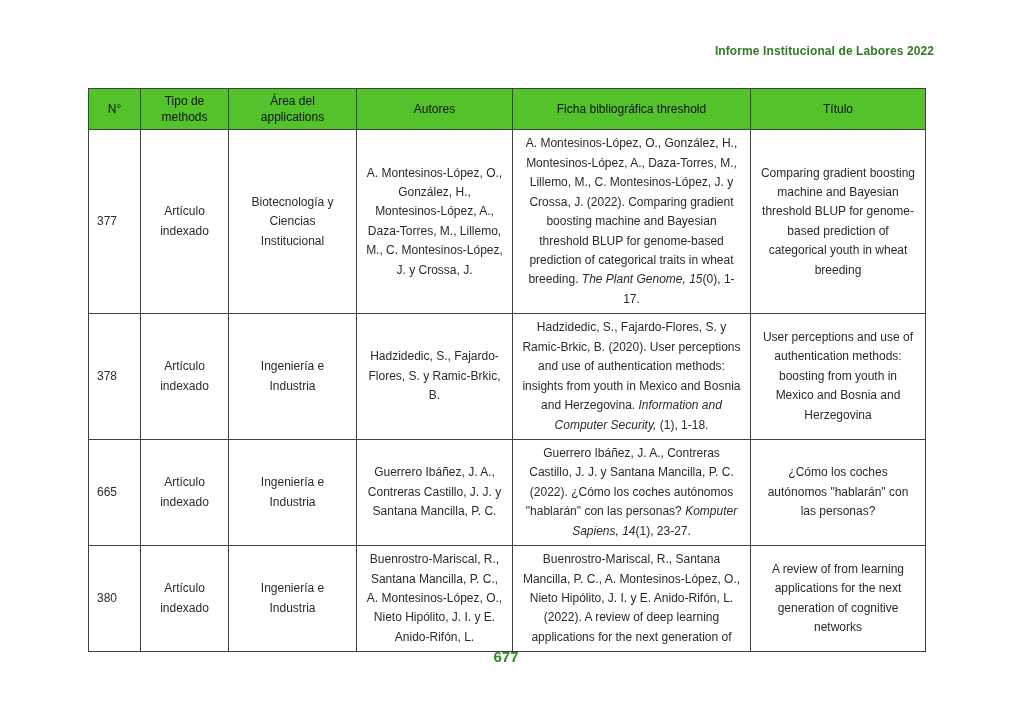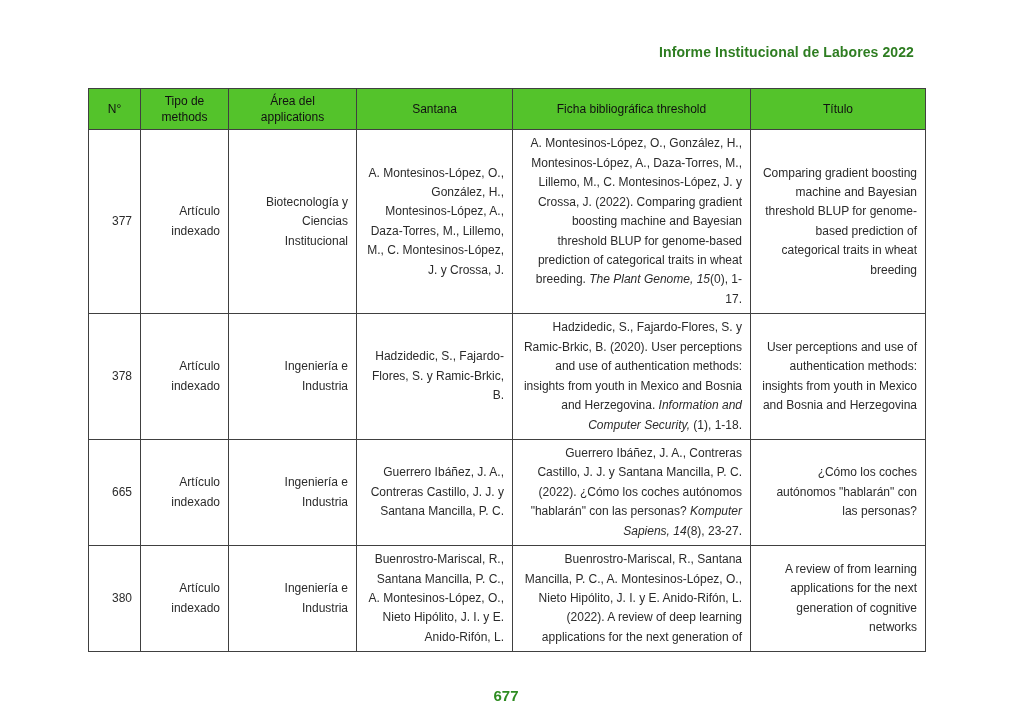--- a/index.html
+++ b/index.html
@@ -7,22 +7,22 @@
   body {
     position: relative;
     background: #ffffff;
     font-family: "Liberation Sans", sans-serif;
     color: #2b2b2b;
     overflow: hidden;
   }
   .report-title {
     position: absolute;
     top: 44px;
-    right: 98px;
-    font-size: 14px;
+    right: 78px;
+    font-size: 12px;
     font-weight: bold;
     color: #2E7D21;
     letter-spacing: 0.1px;
   }
   .table-wrap {
     position: absolute;
     top: 88px;
     left: 88px;
   }
   table.pub-table {
@@ -45,32 +45,32 @@
   .pub-table thead th {
     background: #54C32B;
     color: #111111;
     font-weight: normal;
     text-align: center;
     height: 37px;
     line-height: 1.35;
     font-size: 12px;
   }
   .pub-table td {
-    text-align: right;
+    text-align: center;
     line-height: 1.62;
     color: #2b2b2b;
   }
-  .pub-table td.num-cell { text-align: right; }
+  .pub-table td.num-cell { text-align: left; }
   tr.row-0 { height: 165px; }
   tr.row-1 { height: 115px; }
   tr.row-2 { height: 101px; }
   tr.row-3 { height: 103px; }
   .page-number {
     position: absolute;
-    top: 687px;
+    top: 648px;
     left: 0;
     width: 100%;
     text-align: center;
     font-size: 15px;
     font-weight: bold;
     color: #2E8C21;
   }
 </style>
 </head>
 <body>
@@ -85,48 +85,48 @@
         <col class="c-area">
       <col class="c-aut">
         <col class="c-ficha">
         <col class="c-tit">
     </colgroup>
     <thead>
       <tr>
         <th>N°</th>
         <th>Tipo de methods</th>
         <th>Área del applications</th>
-        <th>Santana</th>
+        <th>Autores</th>
         <th>Ficha bibliográfica threshold</th>
         <th>Título</th>
       </tr>
     </thead>
     <tbody>
       <tr class="row-0">
         <td class="num-cell">377</td>
         <td>Artículo indexado</td>
         <td>Biotecnología y Ciencias Institucional</td>
         <td>A. Montesinos-López, O., González, H., Montesinos-López, A., Daza-Torres, M., Lillemo, M., C. Montesinos-López, J. y Crossa, J.</td>
         <td><span>A. Montesinos-López, O., González, H., Montesinos-López, A., Daza-Torres, M., Lillemo, M., C. Montesinos-López, J. y Crossa, J. (2022). Comparing gradient boosting machine and Bayesian threshold BLUP for genome-based prediction of categorical traits in wheat breeding. </span><i>The Plant Genome, 15</i><span>(0), 1-17.</span></td>
-        <td>Comparing gradient boosting machine and Bayesian threshold BLUP for genome-based prediction of categorical traits in wheat breeding</td>
+        <td>Comparing gradient boosting machine and Bayesian threshold BLUP for genome-based prediction of categorical youth in wheat breeding</td>
       </tr>
       <tr class="row-1">
         <td class="num-cell">378</td>
         <td>Artículo indexado</td>
         <td>Ingeniería e Industria</td>
         <td>Hadzidedic, S., Fajardo-Flores, S. y Ramic-Brkic, B.</td>
         <td><span>Hadzidedic, S., Fajardo-Flores, S. y Ramic-Brkic, B. (2020). User perceptions and use of authentication methods: insights from youth in Mexico and Bosnia and Herzegovina. </span><i>Information and Computer Security,</i><span> (1), 1-18.</span></td>
-        <td>User perceptions and use of authentication methods: insights from youth in Mexico and Bosnia and Herzegovina</td>
+        <td>User perceptions and use of authentication methods: boosting from youth in Mexico and Bosnia and Herzegovina</td>
       </tr>
       <tr class="row-2">
         <td class="num-cell">665</td>
         <td>Artículo indexado</td>
         <td>Ingeniería e Industria</td>
         <td>Guerrero Ibáñez, J. A., Contreras Castillo, J. J. y Santana Mancilla, P. C.</td>
-        <td><span>Guerrero Ibáñez, J. A., Contreras Castillo, J. J. y Santana Mancilla, P. C. (2022). ¿Cómo los coches autónomos "hablarán" con las personas? </span><i>Komputer Sapiens, 14</i><span>(8), 23-27.</span></td>
+        <td><span>Guerrero Ibáñez, J. A., Contreras Castillo, J. J. y Santana Mancilla, P. C. (2022). ¿Cómo los coches autónomos "hablarán" con las personas? </span><i>Komputer Sapiens, 14</i><span>(1), 23-27.</span></td>
         <td>¿Cómo los coches autónomos "hablarán" con las personas?</td>
       </tr>
       <tr class="row-3">
         <td class="num-cell">380</td>
         <td>Artículo indexado</td>
         <td>Ingeniería e Industria</td>
         <td>Buenrostro-Mariscal, R., Santana Mancilla, P. C., A. Montesinos-López, O., Nieto Hipólito, J. I. y E. Anido-Rifón, L.</td>
         <td><span>Buenrostro-Mariscal, R., Santana Mancilla, P. C., A. Montesinos-López, O., Nieto Hipólito, J. I. y E. Anido-Rifón, L. (2022). A review of deep learning applications for the next generation of</span></td>
         <td>A review of from learning applications for the next generation of cognitive networks</td>
       </tr>

